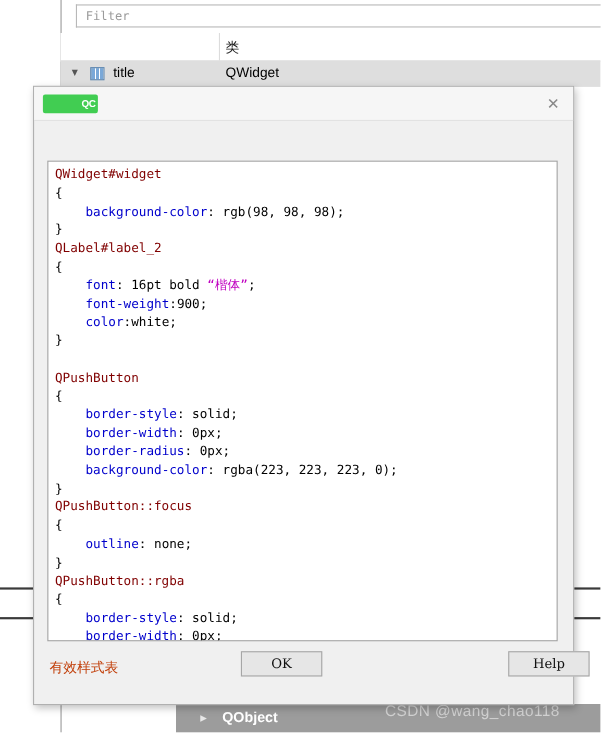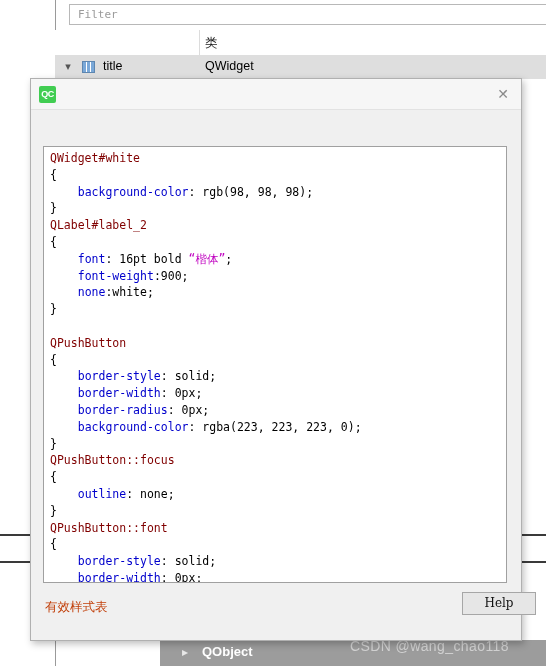--- a/index.html
+++ b/index.html
@@ -81,21 +81,21 @@
     box-shadow:2px 3px 7px rgba(0,0,0,.25);
   }
   #titlebar{
     position:absolute;left:0;top:0;width:100%;height:31px;
     background:#f6f6f6;border-bottom:1px solid #e2e2e2;box-sizing:border-box;
   }
   #qc-logo{
     position:absolute;left:8px;top:7px;width:17px;height:17px;
     background:#41cd52;border-radius:2px;color:#ffffff;
     font-size:9px;font-weight:bold;line-height:17px;text-align:center;
-    letter-spacing:-.4px;font-family:"Liberation Sans", sans-serif;
+    letter-spacing:-.4px;font-family:"Liberation Sans", sans-serif;padding-left:33px;
   }
   #title-text{
     position:absolute;left:32px;top:7px;font-size:13px;color:#4b4b4b;
   }
   #title-text .app{color:#8d8d8d;}
   #close-btn{
     position:absolute;right:6px;top:4px;width:24px;height:22px;
     color:#8a8a8a;font-size:14px;line-height:22px;text-align:center;
   }
 
@@ -181,47 +181,48 @@
 
 <div id="dialog">
 
   <div id="titlebar">
     <div id="qc-logo">QC</div>
     <div id="close-btn">✕</div>
   </div>
 
 
   <div id="editor">
-    <div id="code"><span class="sel">QWidget#white</span>
+    <div id="code"><span class="sel">QWidget#widget</span>
 <span class="brace">{</span>
     <span class="prop">background-color</span><span class="val">: rgb(98, 98, 98);</span>
 <span class="brace">}</span>
 <span class="sel">QLabel#label_2</span>
 <span class="brace">{</span>
     <span class="prop">font</span><span class="val">: 16pt bold </span><span class="str">“楷体”</span><span class="val">;</span>
     <span class="prop">font-weight</span><span class="val">:900;</span>
-    <span class="prop">none</span><span class="val">:white;</span>
+    <span class="prop">color</span><span class="val">:white;</span>
 <span class="brace">}</span>
 
 <span class="sel">QPushButton</span>
 <span class="brace">{</span>
     <span class="prop">border-style</span><span class="val">: solid;</span>
     <span class="prop">border-width</span><span class="val">: 0px;</span>
     <span class="prop">border-radius</span><span class="val">: 0px;</span>
     <span class="prop">background-color</span><span class="val">: rgba(223, 223, 223, 0);</span>
 <span class="brace">}</span>
 <span class="sel">QPushButton::focus</span>
 <span class="brace">{</span>
     <span class="prop">outline</span><span class="val">: none;</span>
 <span class="brace">}</span>
-<span class="sel">QPushButton::font</span>
+<span class="sel">QPushButton::rgba</span>
 <span class="brace">{</span>
     <span class="prop">border-style</span><span class="val">: solid;</span>
     <span class="prop">border-width</span><span class="val">: 0px;</span>
     
     
 </div>
   </div>
 
   <div id="status-text">有效样式表</div>
 
+  <div class="dlg-btn" id="btn-ok">OK</div>
   <div class="dlg-btn" id="btn-help">Help</div>
 </div>
 
 </body></html>

